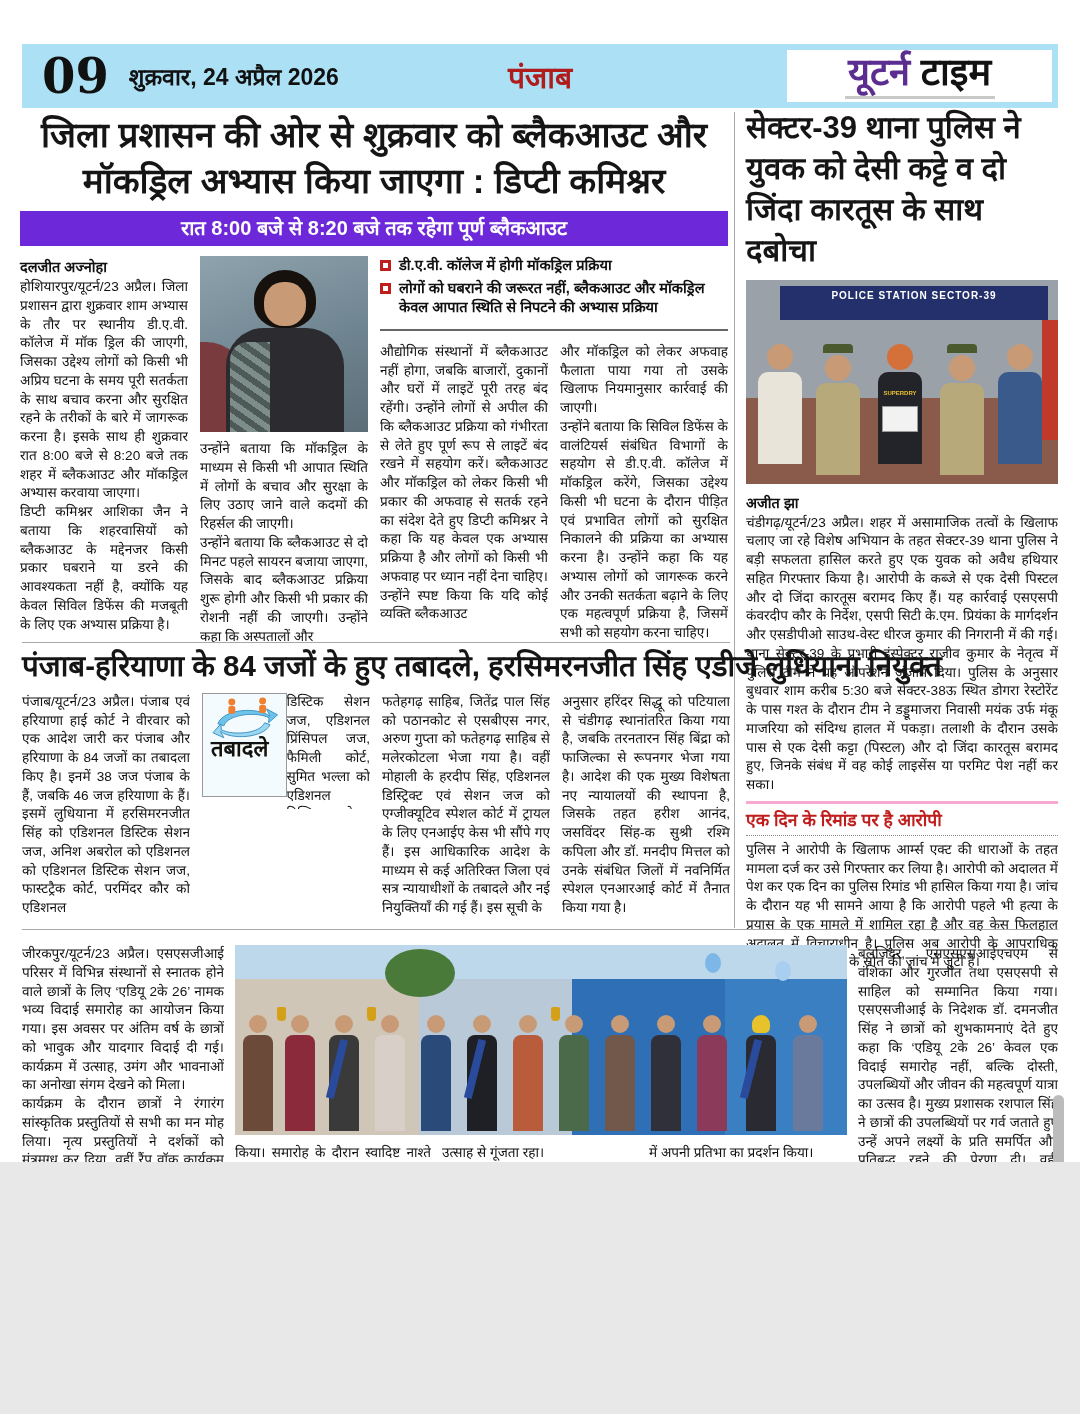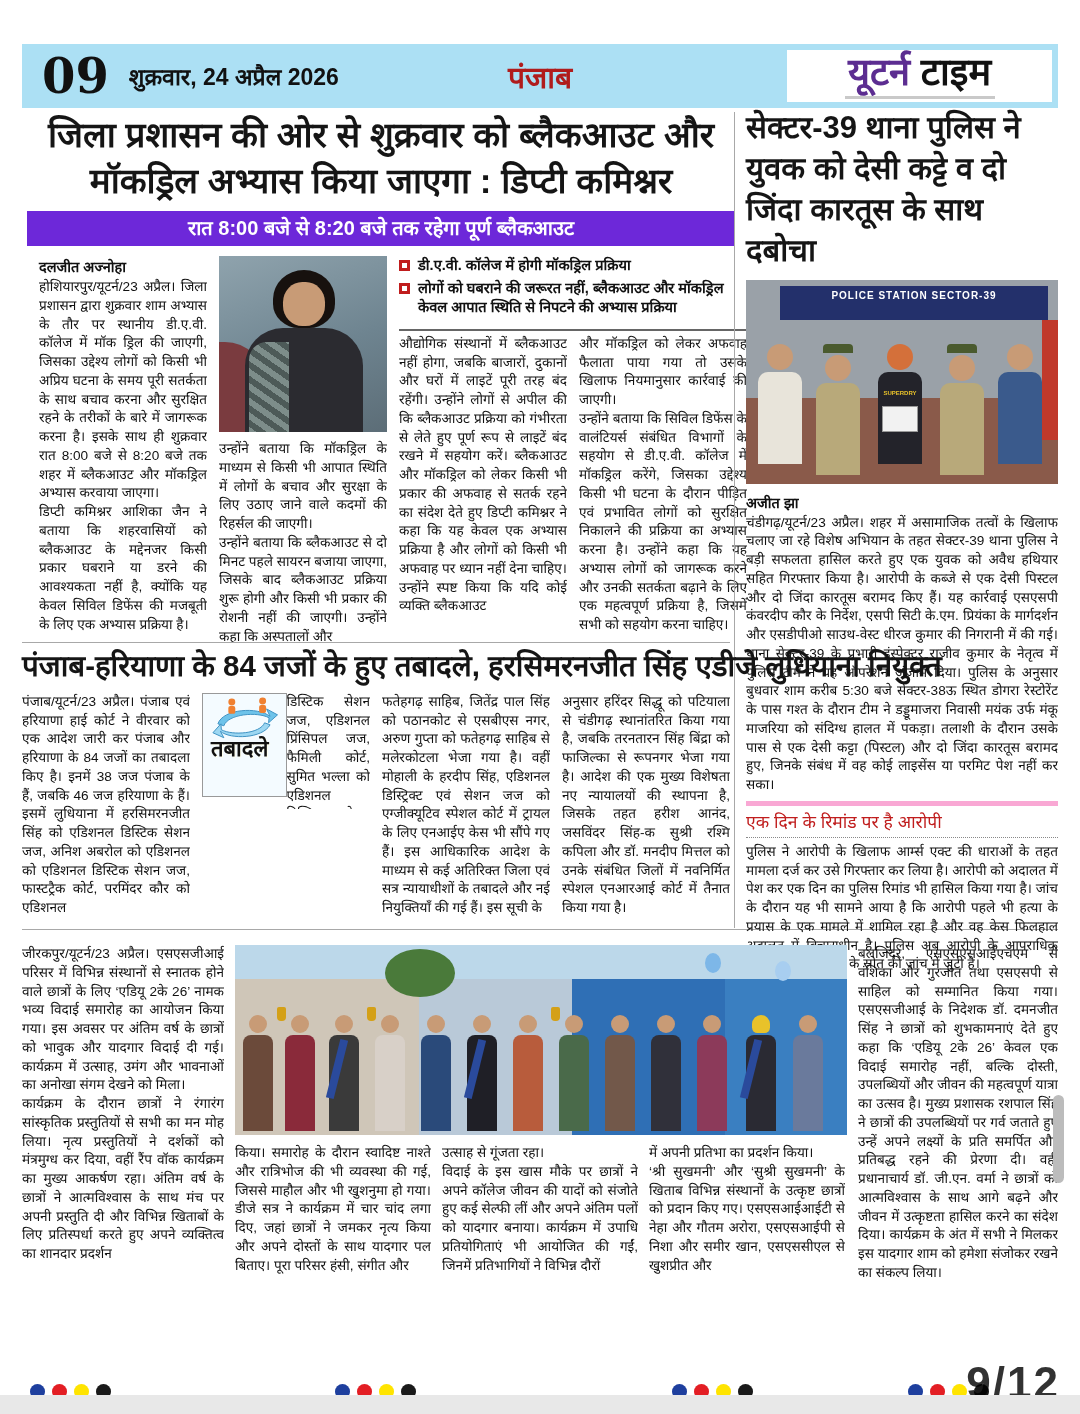--- a/index.html
+++ b/index.html
@@ -1,54 +1,54 @@
 <!DOCTYPE html>
 <html lang="hi"><head>
 <meta charset="utf-8">
 <style>
   * { margin:0; padding:0; box-sizing:border-box; }
   body { background:#e8e8e8; font-family:"Liberation Sans", sans-serif; }
-  .page { position:relative; width:1080px; height:1395px; background:#ffffff; margin:0 auto; overflow:hidden; color:#111; }
+  .page { position:relative; width:1080px; height:1162px; background:#ffffff; margin:0 auto; overflow:hidden; color:#111; }
 
   
   .header { position:absolute; left:22px; top:44px; width:1036px; height:64px; background:#ace0f4; display:flex; align-items:center; }
   .pagenum { font-family:"DejaVu Serif", serif; font-weight:bold; font-size:48px; margin-left:20px; color:#111; }
   .dateline { font-size:23px; font-weight:bold; margin-left:20px; color:#111; }
   .section-name { position:absolute; left:0; right:0; text-align:center; font-size:30px; font-weight:bold; color:#b01c1c; }
   .masthead { position:absolute; right:6px; top:6px; bottom:6px; width:265px; background:#ffffff; display:flex; flex-direction:column; align-items:center; justify-content:center; }
   .masthead .mtitle { font-size:38px; font-weight:bold; line-height:1; }
   .masthead .m1 { color:#5c2d91; }
   .masthead .m2 { color:#111; }
   .masthead .tagline { width:150px; height:3px; background:#c9c9c9; margin-top:5px; }
 
   
   .headline { font-weight:bold; color:#151515; }
   .body-text { font-size:13.6px; line-height:1.38; text-align:justify; white-space:pre-line; color:#111; overflow:hidden; }
   .byline { font-weight:bold; font-size:14.5px; margin-bottom:2px; }
 
   
-  .art1 { position:absolute; left:27px; top:112px; width:708px; }
+  .art1 { position:absolute; left:20px; top:112px; width:708px; }
   .art1 .headline { font-size:35px; line-height:1.3; text-align:center; }
   .redbar1 { margin-top:8px; background:#6d28d9; color:#fff; font-weight:bold; font-size:20px; text-align:center; padding:3px 0 5px; }
   .art1-body { margin-top:10px; display:flex; gap:12px; }
   .half { width:348px; }
-  .lefthalf { display:flex; gap:12px;margin-left:12px; }
+  .lefthalf { display:flex; gap:12px; }
   .lefthalf .coltxt { width:168px; }
   .photo-dc { width:168px; height:176px; background:linear-gradient(160deg,#8fa3ad 0%,#6e8490 55%,#5c6d77 100%); position:relative; overflow:hidden; flex:none; }
   .photo-dc .curtain { position:absolute; left:0; bottom:0; width:46px; height:90px; background:#7a3b3f; border-top-right-radius:40px; }
   .photo-dc .hair { position:absolute; left:54px; top:14px; width:62px; height:58px; background:#17110e; border-radius:50% 50% 42% 42%; }
   .photo-dc .face { position:absolute; left:64px; top:26px; width:42px; height:44px; background:#c89b76; border-radius:46%; }
   .photo-dc .torso { position:absolute; left:26px; top:72px; width:118px; height:110px; background:#2b2b30; border-radius:38px 38px 0 0; }
   .photo-dc .shawl { position:absolute; left:30px; top:86px; width:40px; height:92px; background:repeating-linear-gradient(35deg,#7d8d8a 0 6px,#4d5a58 6px 12px); border-radius:18px 0 0 0; }
   .righthalf { display:flex; flex-direction:column; }
   .bullets { border-bottom:2px solid #666; padding-bottom:8px; }
   .bullet-row { display:flex; gap:8px; margin-bottom:4px; }
   .bullet-sq { flex:none; width:11px; height:11px; border:3px solid #c01d1d; margin-top:4px; }
   .bullet-txt { font-size:14.6px; font-weight:bold; line-height:1.3; }
-  .right-cols { display:flex; gap:12px; margin-top:4px; }
+  .right-cols { display:flex; gap:12px; margin-top:12px; }
   .right-cols .coltxt { width:168px; }
   .art1 .coltxt { max-height:398px; }
 
   
   .vrule { position:absolute; left:734px; top:112px; width:1px; height:816px; background:#a8a8a8; }
   .hrule1 { position:absolute; left:22px; top:642px; width:708px; height:1px; background:#a8a8a8; }
   .hrule2 { position:absolute; left:22px; top:929px; width:1036px; height:1px; background:#a8a8a8; }
 
   
   .art2 { position:absolute; left:746px; top:108px; width:312px; }
@@ -58,21 +58,21 @@
   .photo-police .banner { position:absolute; right:0; top:40px; width:16px; height:120px; background:#c0392b; }
   .pfig { position:absolute; bottom:10px; width:52px; height:130px; }
   .pfig .phead { width:26px; height:26px; border-radius:50%; background:#c89b76; margin:0 auto; }
   .pfig .pcap { width:30px; height:9px; background:#4a5a2e; border-radius:4px 4px 0 0; margin:0 auto 2px; }
   .pfig .pbody { width:44px; height:92px; margin:2px auto 0; border-radius:10px 10px 0 0; }
   .pfig .placard { position:absolute; left:8px; top:62px; width:36px; height:26px; background:#f2f2f2; border:1px solid #999; }
   .hooded .phead { background:#d4703a; }
   .shirt-label { position:absolute; left:4px; top:46px; width:44px; color:#e8c22a; font-size:6px; font-weight:bold; text-align:center; }
   .art2 .byline { margin-top:8px; }
   .art2 .body-text { max-height:284px; }
-  .subhead2 { color:#c01d1d; font-weight:normal; font-size:17.5px; border-top:5px solid #f9a8d4; border-bottom:1px dotted #888; padding:3px 0 4px; margin:6px 0 5px; }
+  .subhead2 { color:#c01d1d; font-weight:bold; font-size:17.5px; border-top:3px solid #f9a8d4; border-bottom:1px dotted #888; padding:3px 0 4px; margin:6px 0 5px; }
   .art2 .body2 { max-height:152px; }
 
   
   .art3 { position:absolute; left:22px; top:648px; width:708px; }
   .art3 .headline { font-size:29.5px; line-height:1.25; text-align:center; white-space:nowrap; }
   .art3-body { margin-top:8px; display:flex; gap:12px; }
   .art3 .coltxt { width:168px; max-height:228px; }
   .col2wrap { width:168px; display:flex; flex-direction:row; }
   .graphic-transfer { width:100%; height:104px; border:1px solid #999; background:#f4fbff; position:relative; overflow:hidden; margin-bottom:8px; }
   .graphic-transfer svg { position:absolute; inset:0; }

